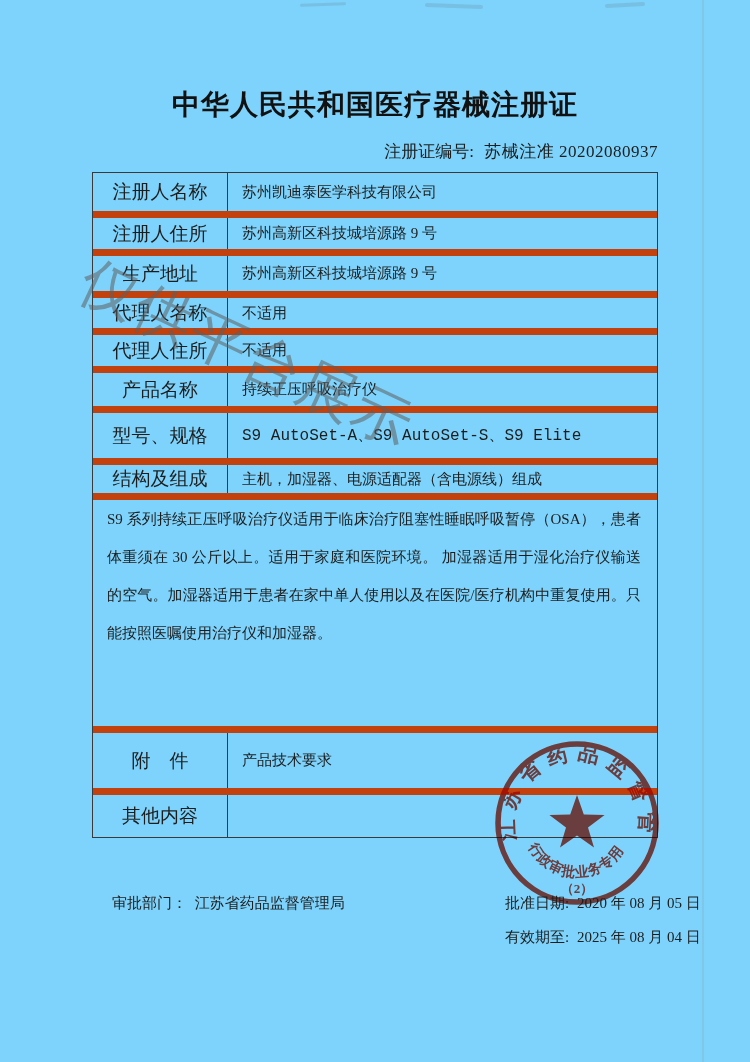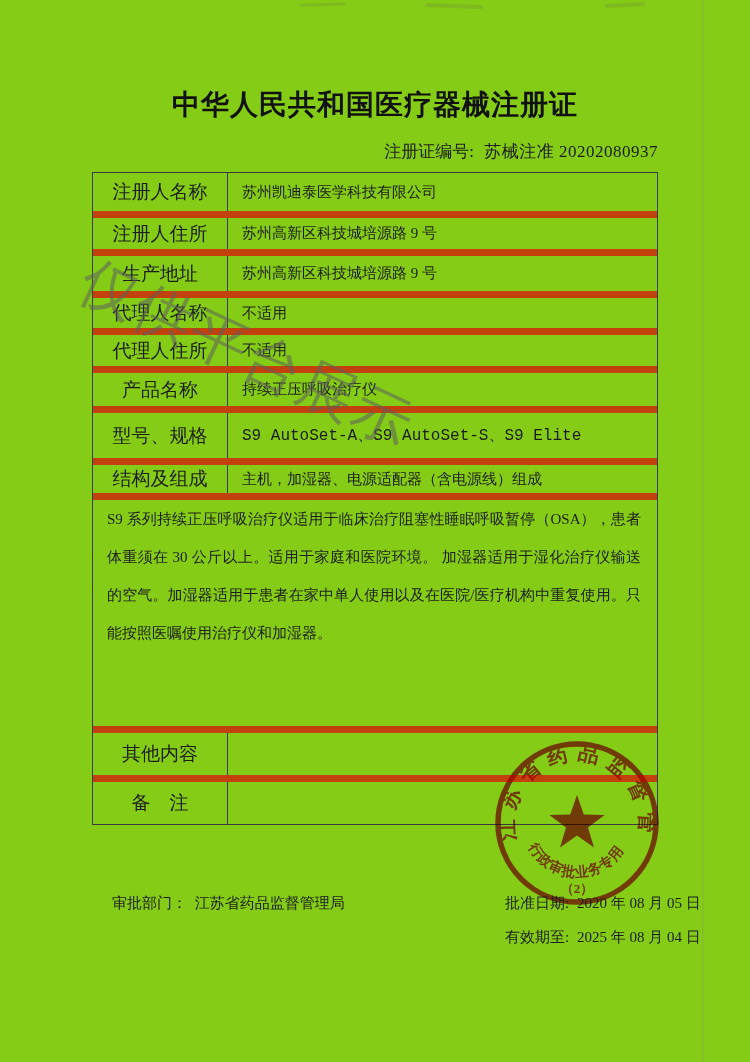--- a/index.html
+++ b/index.html
@@ -1,18 +1,18 @@
 <!DOCTYPE html>
 <html><head>
 <meta charset="utf-8">
 <style>
   * { margin:0; padding:0; box-sizing:border-box; }
   html,body { background:#ffffff; }
   .page {
-    position:relative; width:750px; height:1062px; background:#84cc16;
+    position:relative; width:750px; height:1062px; background:#7dd3fc;
     overflow:hidden; font-family:"Liberation Serif","DejaVu Serif",serif;
     color:#1d1d1d;
   }
   .scan-edge-right {
     position:absolute; top:0; right:46px; width:2px; height:1062px;
     background:rgba(140,140,140,0.18);
   }
   .scan-speck { position:absolute; background:rgba(90,90,90,0.15); border-radius:2px; }
   .speck-a { left:300px; top:3px; width:46px; height:3px; transform:rotate(-2deg); }
   .speck-b { left:425px; top:4px; width:58px; height:4px; transform:rotate(2deg); }
@@ -115,26 +115,26 @@
         <div class="cell-label">型号、规格</div>
         <div class="cell-value mono">S9 AutoSet-A、S9 AutoSet-S、S9 Elite</div>
       </div>
       <div class="row r8">
         <div class="cell-label">结构及组成</div>
         <div class="cell-value">主机，加湿器、电源适配器（含电源线）组成</div>
       </div>
       <div class="row r9 top-align">
         <div class="cell-value">S9 系列持续正压呼吸治疗仪适用于临床治疗阻塞性睡眠呼吸暂停（OSA），患者体重须在 30 公斤以上。适用于家庭和医院环境。 加湿器适用于湿化治疗仪输送的空气。加湿器适用于患者在家中单人使用以及在医院/医疗机构中重复使用。只能按照医嘱使用治疗仪和加湿器。</div>
       </div>
+      <div class="row r10">
+        <div class="cell-label">附　件</div>
+        <div class="cell-value">产品技术要求</div>
+      </div>
       <div class="row r11">
         <div class="cell-label">其他内容</div>
-        <div class="cell-value"></div>
-      </div>
-      <div class="row r12">
-        <div class="cell-label">备　注</div>
         <div class="cell-value"></div>
       </div>
     </div>
   </div>
 
   <div class="watermark">仅供平台展示</div>
 
   <svg class="stamp" viewBox="0 0 170 170">
     <circle cx="85" cy="85" r="79" fill="none" stroke="#d6392e" stroke-width="5.5"></circle>
     <polygon fill="#d6392e" points="85,57 91.8,76.6 112.6,77.0 96.0,89.6 102.0,109.5 85,97.6 68.0,109.5 74.0,89.6 57.4,77.0 78.2,76.6"></polygon>

